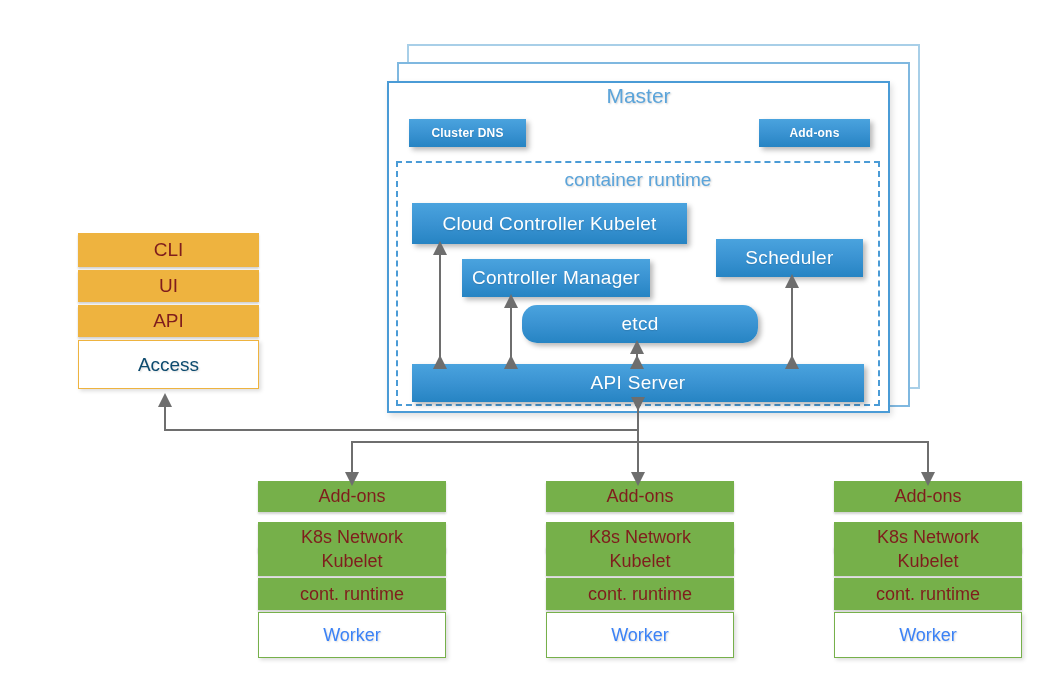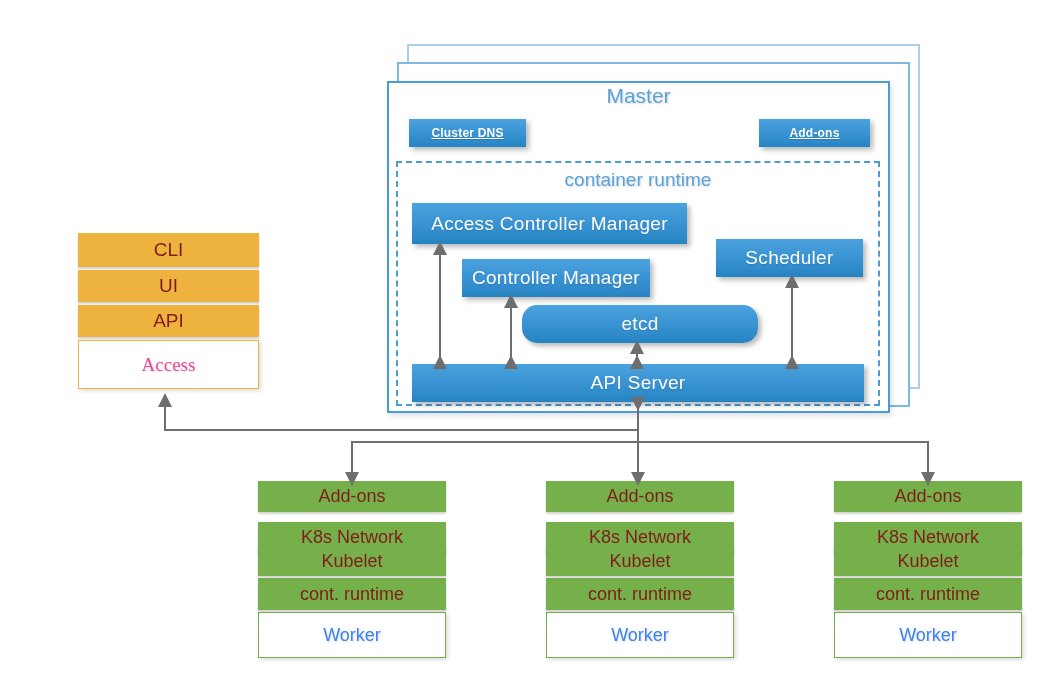--- a/index.html
+++ b/index.html
@@ -57,21 +57,21 @@
     background: linear-gradient(to bottom, #4aa3de 0%, #3a93d2 50%, #2684c3 100%);
     color: #ffffff;
     display: flex;
     align-items: center;
     justify-content: center;
     box-shadow: 3px 3px 5px rgba(0,0,0,0.28);
     font-size: 19px;
     letter-spacing: .3px;
     text-shadow: 0 1px 1px rgba(0,0,0,0.12);
   }
-  .bluebox.small { font-size: 12px; font-weight: bold; letter-spacing: .2px; text-decoration: underline; }
+  .bluebox.small { font-size: 12px; font-weight: bold; letter-spacing: .2px; }
 
   #box-cluster-dns { left: 409px;  top: 119px; width: 117px; height: 28px; }
   #box-addons-top  { left: 759px;  top: 119px; width: 111px; height: 28px; }
   #box-ccm         { left: 412px;  top: 203px; width: 275px; height: 41px; }
   #box-cm          { left: 462px;  top: 259px; width: 188px; height: 38px; }
   #box-etcd        { left: 522px;  top: 305px; width: 236px; height: 38px; border-radius: 15px; }
   #box-scheduler   { left: 716px;  top: 239px; width: 147px; height: 38px; }
   #box-apiserver   { left: 412px;  top: 364px; width: 452px; height: 38px; }
 
   
@@ -83,24 +83,23 @@
     font-size: 19px;
     color: #7f1d1d;
   }
   .orange-cell {
     background: #eeb33f;
     box-shadow: 0 2px 2px rgba(0,0,0,0.18);
   }
   .outline-cell {
     background: #ffffff;
     border: 1.5px solid #eeb33f;
-    color: #ec4899;
+    color: #0c4a6e;
     text-shadow: 1px 1px 2px rgba(0,0,0,0.14);
     box-shadow: 2px 2px 4px rgba(0,0,0,0.14);
-    font-family: Liberation Serif, serif;
   }
   #access-stack { left: 78px; top: 233px; width: 181px; height: 163px; }
   #access-stack .c0 { top: 0px;   height: 34px; }
   #access-stack .c1 { top: 37px;  height: 32px; }
   #access-stack .c2 { top: 72px;  height: 32px; }
   #access-stack .c3 { top: 107px; height: 49px; }
 
   
   .green-cell {
     background: #76b04a;
@@ -137,21 +136,21 @@
   <div class="master-panel front"></div>
 
   <div class="master-title">Master</div>
 
   <div class="bluebox small" id="box-cluster-dns">Cluster DNS</div>
   <div class="bluebox small" id="box-addons-top">Add-ons</div>
 
   <div class="dashed-box"></div>
   <div class="dashed-title">container runtime</div>
 
-  <div class="bluebox" id="box-ccm">Access Controller Manager</div>
+  <div class="bluebox" id="box-ccm">Cloud Controller Kubelet</div>
   <div class="bluebox" id="box-cm">Controller Manager</div>
   <div class="bluebox" id="box-etcd">etcd</div>
   <div class="bluebox" id="box-scheduler">Scheduler</div>
   <div class="bluebox" id="box-apiserver">API Server</div>
 
   <div class="stack" id="access-stack">
     <div class="stack-cell orange-cell c0">CLI</div>
     <div class="stack-cell orange-cell c1">UI</div>
     <div class="stack-cell orange-cell c2">API</div>
     <div class="stack-cell outline-cell c3">Access</div>

